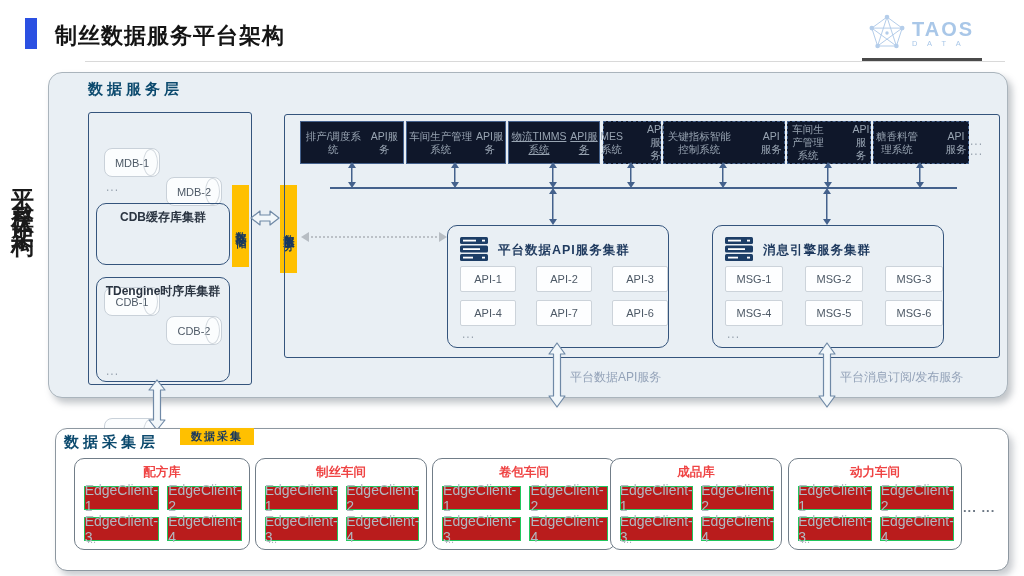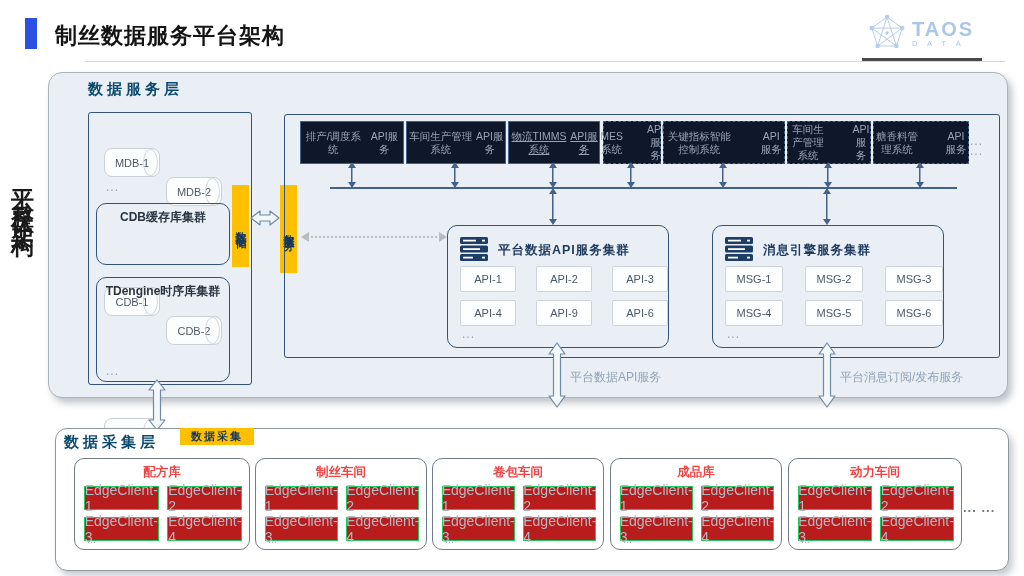--- a/index.html
+++ b/index.html
@@ -199,21 +199,21 @@
           <rect x="3" y="19.7" width="10" height="1.8"></rect>
           <rect x="22" y="2.7" width="3" height="1.8"></rect>
           <rect x="22" y="19.7" width="3" height="1.8"></rect>
         </g>
     </svg>
     <div class="cluster-title" style="position:absolute;left:50px;top:16px;">平台数据API服务集群</div>
     <div class="cell" style="position:absolute;left:12px;top:40px;width:54px;height:24px;">API-1</div>
     <div class="cell" style="position:absolute;left:88px;top:40px;width:54px;height:24px;">API-2</div>
     <div class="cell" style="position:absolute;left:164px;top:40px;width:54px;height:24px;">API-3</div>
     <div class="cell" style="position:absolute;left:12px;top:74px;width:54px;height:24px;">API-4</div>
-    <div class="cell" style="position:absolute;left:88px;top:74px;width:54px;height:24px;">API-9</div>
+    <div class="cell" style="position:absolute;left:88px;top:74px;width:54px;height:24px;">API-7</div>
     <div class="cell" style="position:absolute;left:164px;top:74px;width:54px;height:24px;">API-6</div>
     <div class="dots" style="position:absolute;left:14px;top:103px;">...</div>
   </div>
 
   <div class="abs clusterbox" style="left:712px;top:225px;width:230px;height:121px;">
     <svg style="position:absolute;left:12px;top:11px;" width="28" height="24" viewBox="0 0 28 24">
       <g fill="#1c3d66">
           <rect x="0" y="0" width="28" height="7" rx="1.5"></rect>
           <rect x="0" y="8.5" width="28" height="7" rx="1.5"></rect>
           <rect x="0" y="17" width="28" height="7" rx="1.5"></rect>
@@ -262,21 +262,21 @@
     <div class="site-more">...</div>
   </div>
   <div class="abs sitebox" style="left:255px;top:458px;width:170px;height:90px;">
     <div class="site-title">制丝车间</div>
     <div class="ec c1 r1">EdgeClient-1</div>
     <div class="ec c2 r1">EdgeClient-2</div>
     <div class="ec c1 r2">EdgeClient-3</div>
     <div class="ec c2 r2">EdgeClient-4</div>
     <div class="site-more">...</div>
   </div>
-  <div class="abs sitebox" style="left:432px;top:458px;width:170px;height:90px;">
+  <div class="abs sitebox" style="left:432px;top:458px;width:170px;height:90px;padding-left:12px;">
     <div class="site-title">卷包车间</div>
     <div class="ec c1 r1">EdgeClient-1</div>
     <div class="ec c2 r1">EdgeClient-2</div>
     <div class="ec c1 r2">EdgeClient-3</div>
     <div class="ec c2 r2">EdgeClient-4</div>
     <div class="site-more">...</div>
   </div>
   <div class="abs sitebox" style="left:610px;top:458px;width:170px;height:90px;">
     <div class="site-title">成品库</div>
     <div class="ec c1 r1">EdgeClient-1</div>

